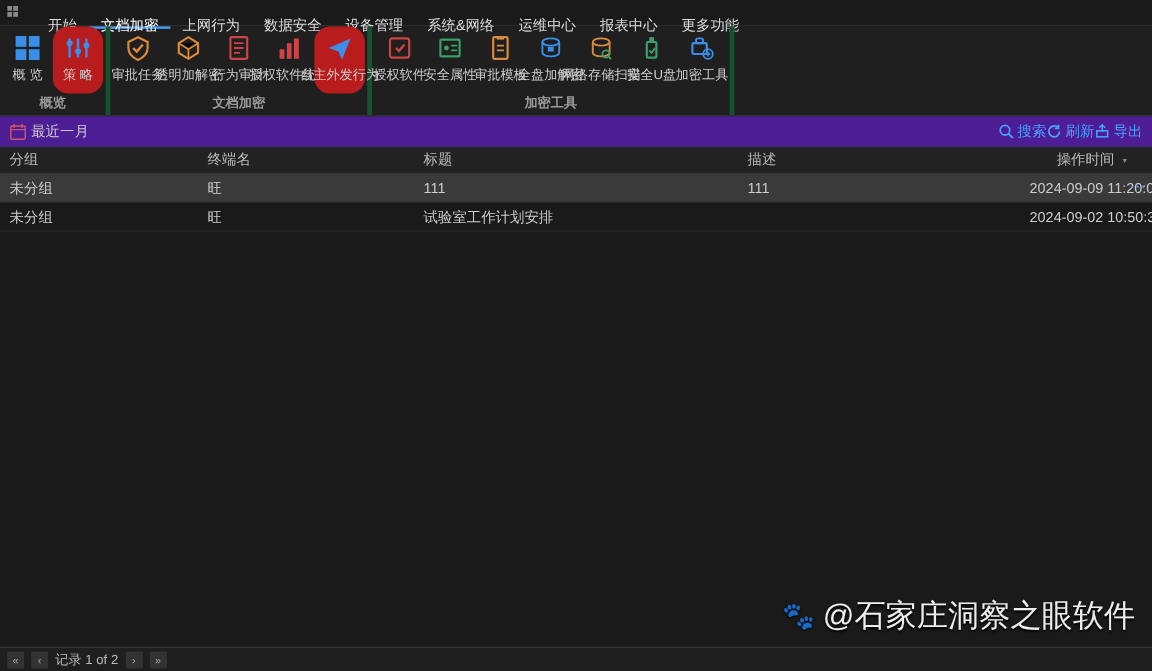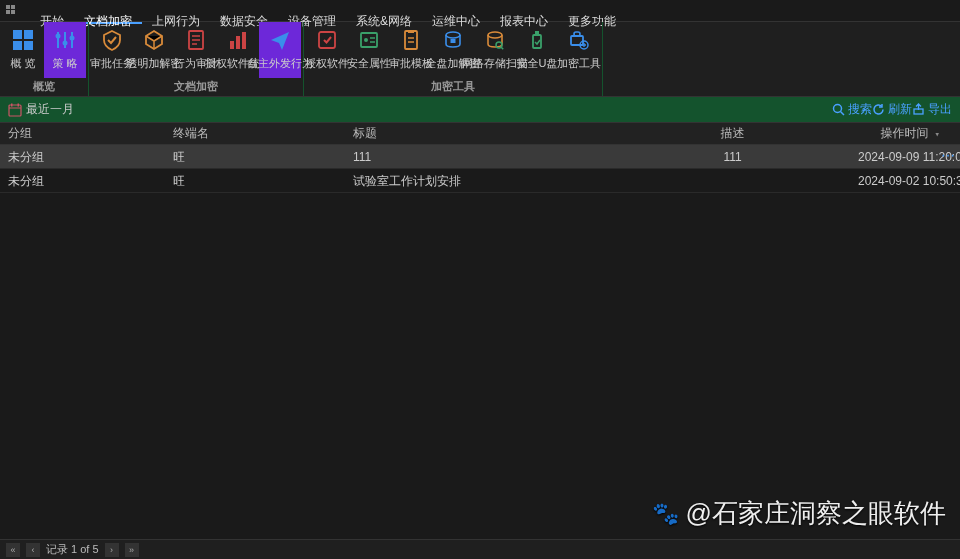--- a/index.html
+++ b/index.html
@@ -2,37 +2,37 @@
 <html><head>
 <meta charset="utf-8">
 <style>
 *{margin:0;padding:0;box-sizing:border-box;font-family:"Microsoft YaHei",Arial,sans-serif;}
 html,body{width:960px;height:559px;background:#1a1a1a;color:#ccc;overflow:hidden;font-size:12px;}
 .menubar{height:22px;background:#1a1a1a;display:flex;align-items:center;padding-left:4px;border-bottom:1px solid #333;}
 .menubar .appicon{width:16px;height:14px;margin-right:10px;display:flex;align-items:center;justify-content:center;}
 .menubar .item{padding:12px 10px;height:22px;line-height:22px;color:#ddd;cursor:pointer;}
 .menubar .item.active{border-bottom:2px solid #4aa0ff;color:#fff;}
 .ribbon{height:75px;background:#1f1f1f;border-bottom:1px solid #333;display:flex;}
-.ribbon-group{display:flex;flex-direction:column;align-items:center;border-right:1px solid #14532d;padding:0 2px;}
+.ribbon-group{display:flex;flex-direction:column;align-items:center;border-right:4px solid #14532d;padding:0 2px;}
 .ribbon-buttons{display:flex;flex:1;}
 .ribbon-btn{width:42px;display:flex;flex-direction:column;align-items:center;justify-content:flex-start;padding-top:6px;cursor:pointer;}
-.ribbon-btn.selected{background:#6d28d9;}
+.ribbon-btn.selected{background:#b91c1c;border-radius:13px;}
 .ribbon-btn .icon{width:24px;height:24px;display:flex;align-items:center;justify-content:center;margin-bottom:4px;}
 .ribbon-btn .label{font-size:11px;color:#ccc;text-align:center;line-height:14px;white-space:nowrap;}
 .ribbon-group-label{font-size:11px;color:#999;height:18px;line-height:16px;text-align:center;width:100%;font-weight:bold;}
-.filterbar{height:26px;background:#14532d;display:flex;align-items:center;justify-content:space-between;padding:0 8px;border-bottom:1px solid #333;}
+.filterbar{height:26px;background:#4c1d95;display:flex;align-items:center;justify-content:space-between;padding:0 8px;border-bottom:1px solid #333;}
 .filter-left{display:flex;align-items:center;gap:4px;color:#ccc;}
 .filter-right{display:flex;align-items:flex-start;}
 .filter-right .action{color:#4aa0ff;display:flex;align-items:center;gap:3px;cursor:pointer;}
 .table-header{height:22px;background:#222;display:flex;align-items:center;border-bottom:1px solid #333;}
 .th,.td{padding:0 8px;height:22px;line-height:22px;overflow:hidden;white-space:nowrap;}
 .col-group{width:165px;}
 .col-terminal{width:180px;}
 .col-title{width:270px;}
-.col-desc{width:235px;text-align:center;}
+.col-desc{width:235px;}
 .col-time{flex:1;text-align:right;padding-right:20px;position:relative;}
 .th{color:#bbb;font-weight:normal;font-family:Liberation Mono, monospace;}
 .th.col-time::after{content:"▾";font-size:9px;margin-left:6px;color:#888;}
 .table-body{}
 .tr{height:24px;display:flex;align-items:center;border-bottom:1px solid #2a2a2a;position:relative;}
 .tr.sel{background:#3a3a3a;}
 .tr .td{color:#ccc;}
 .tr .more{position:absolute;right:4px;top:0;height:24px;line-height:20px;color:#4aa0ff;font-size:14px;letter-spacing:1px;cursor:pointer;}
 .statusbar{position:absolute;bottom:0;left:0;right:0;height:20px;background:#1f1f1f;border-top:1px solid #333;display:flex;align-items:center;padding:0 6px;gap:6px;font-size:11px;color:#bbb;}
 .statusbar .navbtn{width:14px;height:14px;background:#333;display:flex;align-items:center;justify-content:center;cursor:pointer;font-size:9px;color:#aaa;}
@@ -285,16 +285,16 @@
   </div>
 
 <div class="watermark">
   <span class="paw">🐾</span>
   <span>@石家庄洞察之眼软件</span>
 </div>
 
 <div class="statusbar">
   <span class="navbtn">«</span>
   <span class="navbtn">‹</span>
-  <span>记录 1 of 5</span>
+  <span>记录 1 of 2</span>
   <span class="navbtn">›</span>
   <span class="navbtn">»</span>
 </div>
 
 </body></html>

